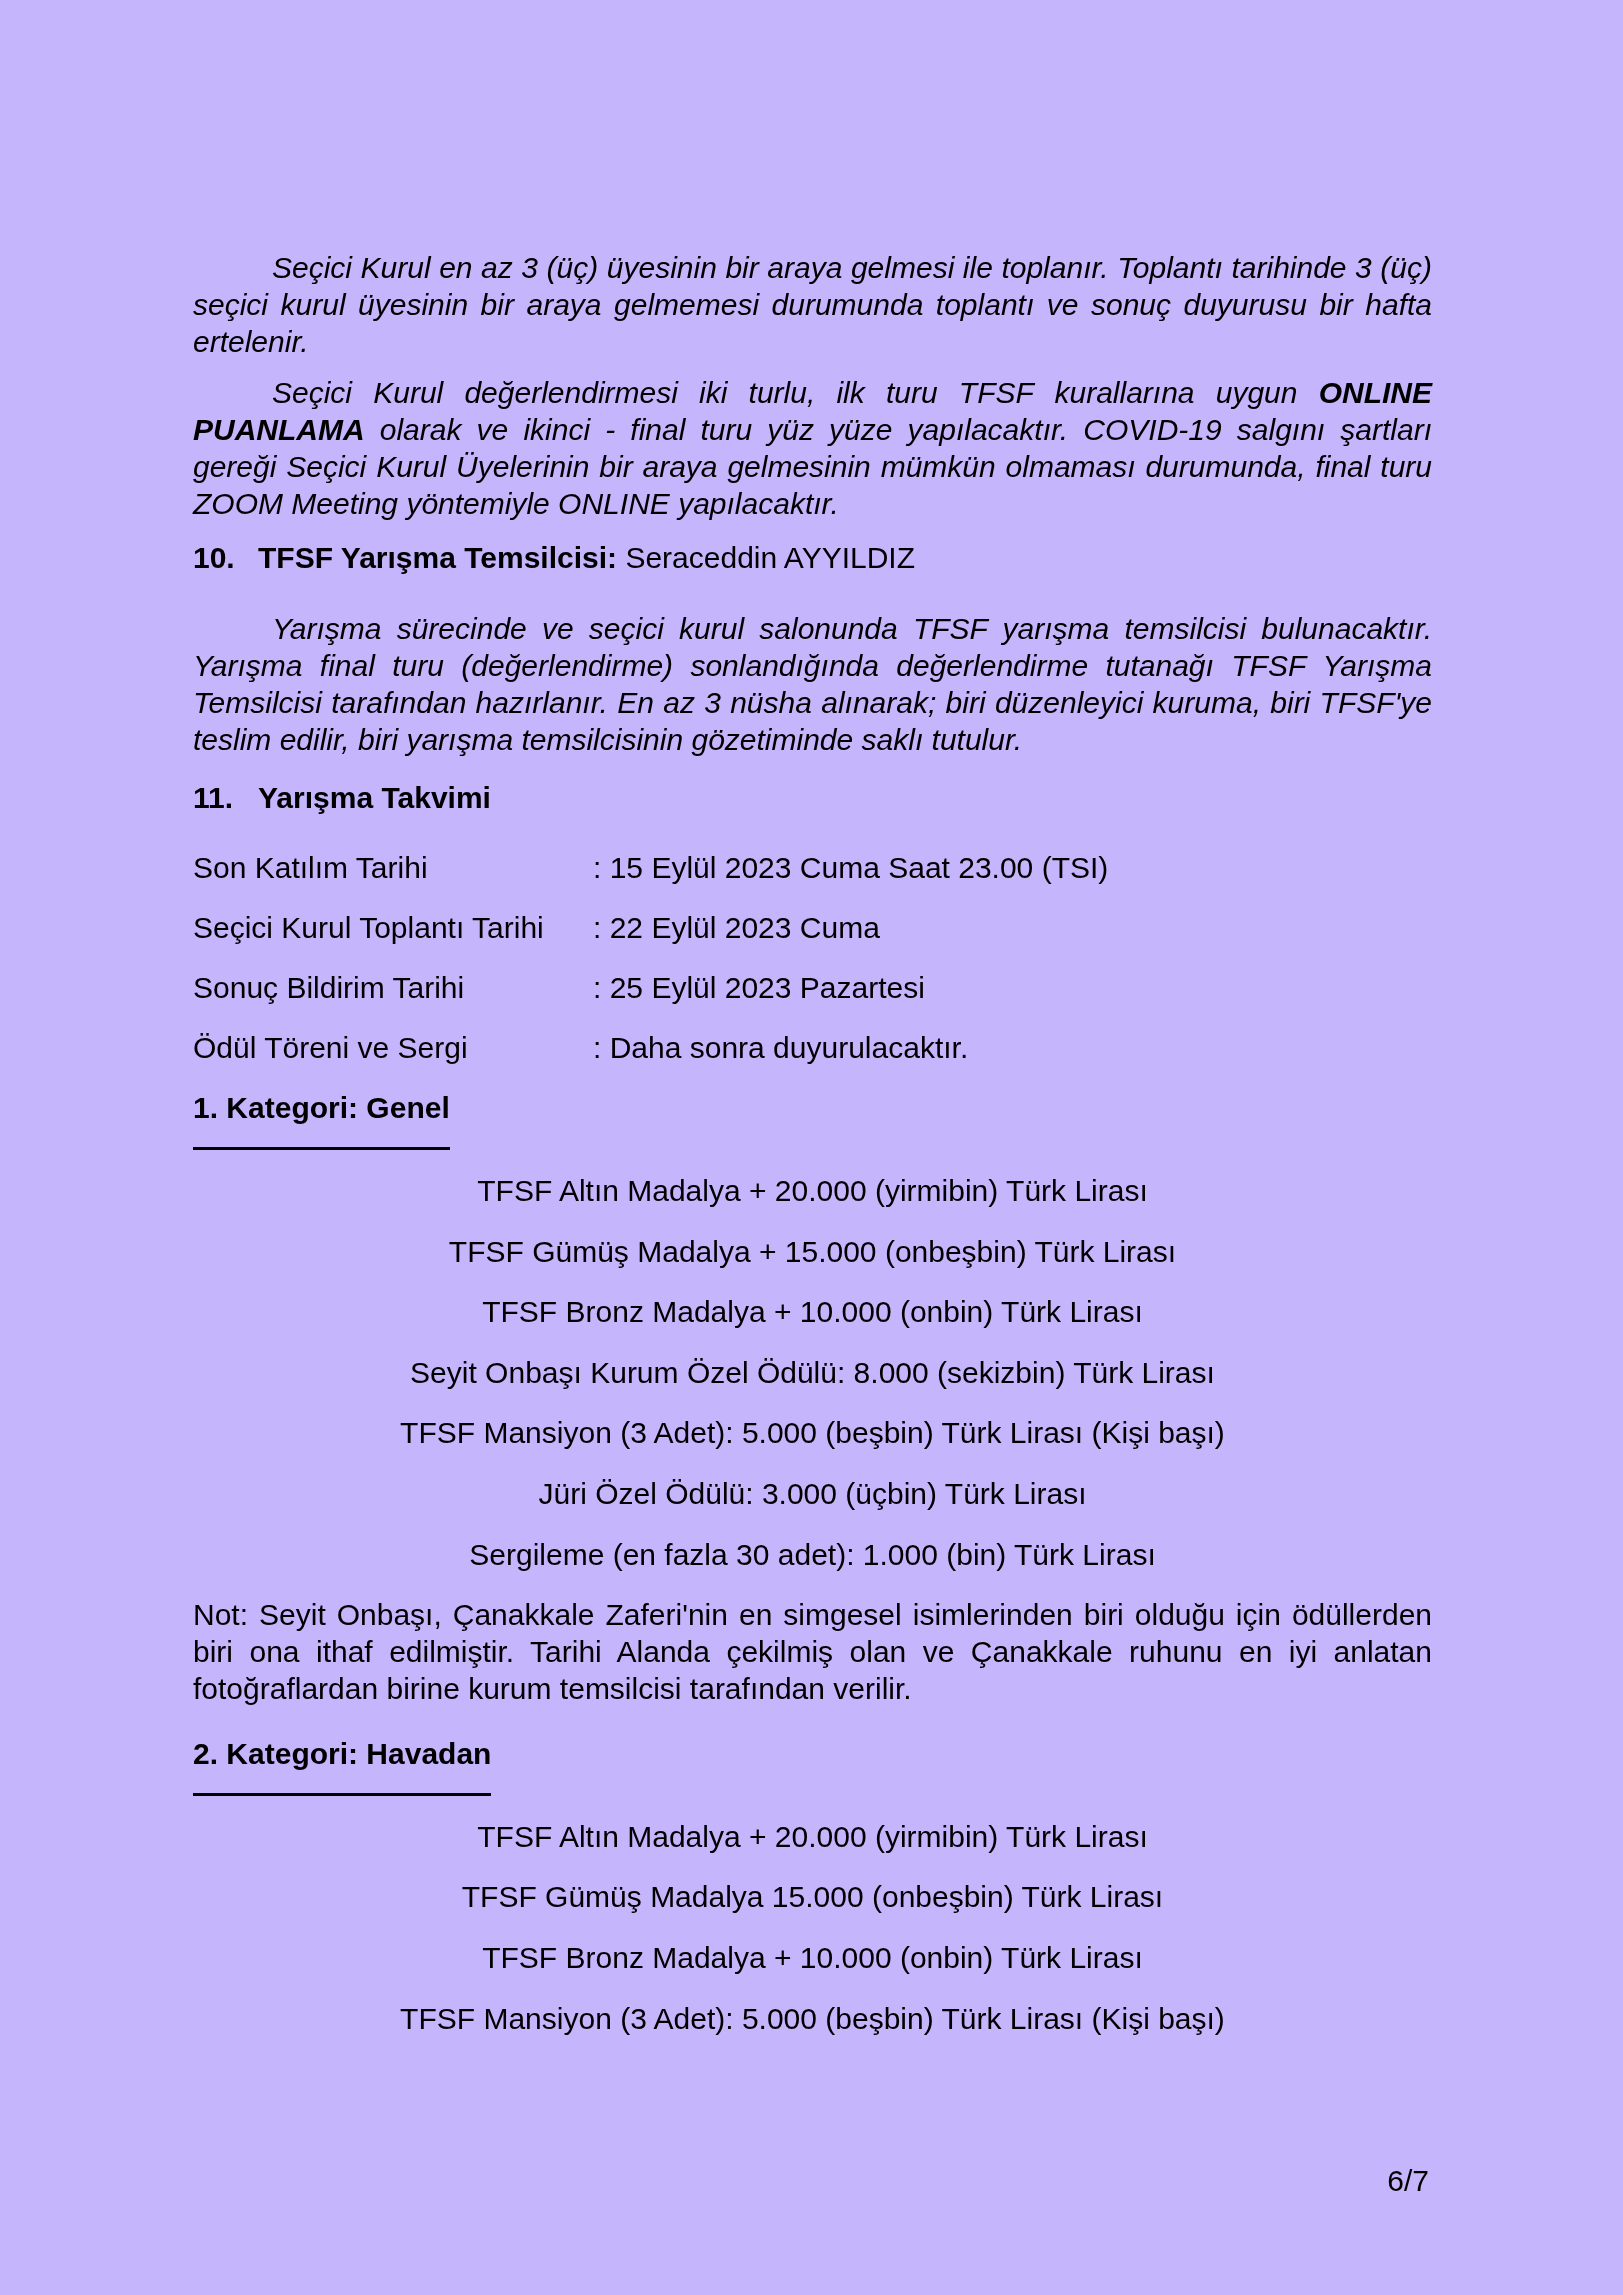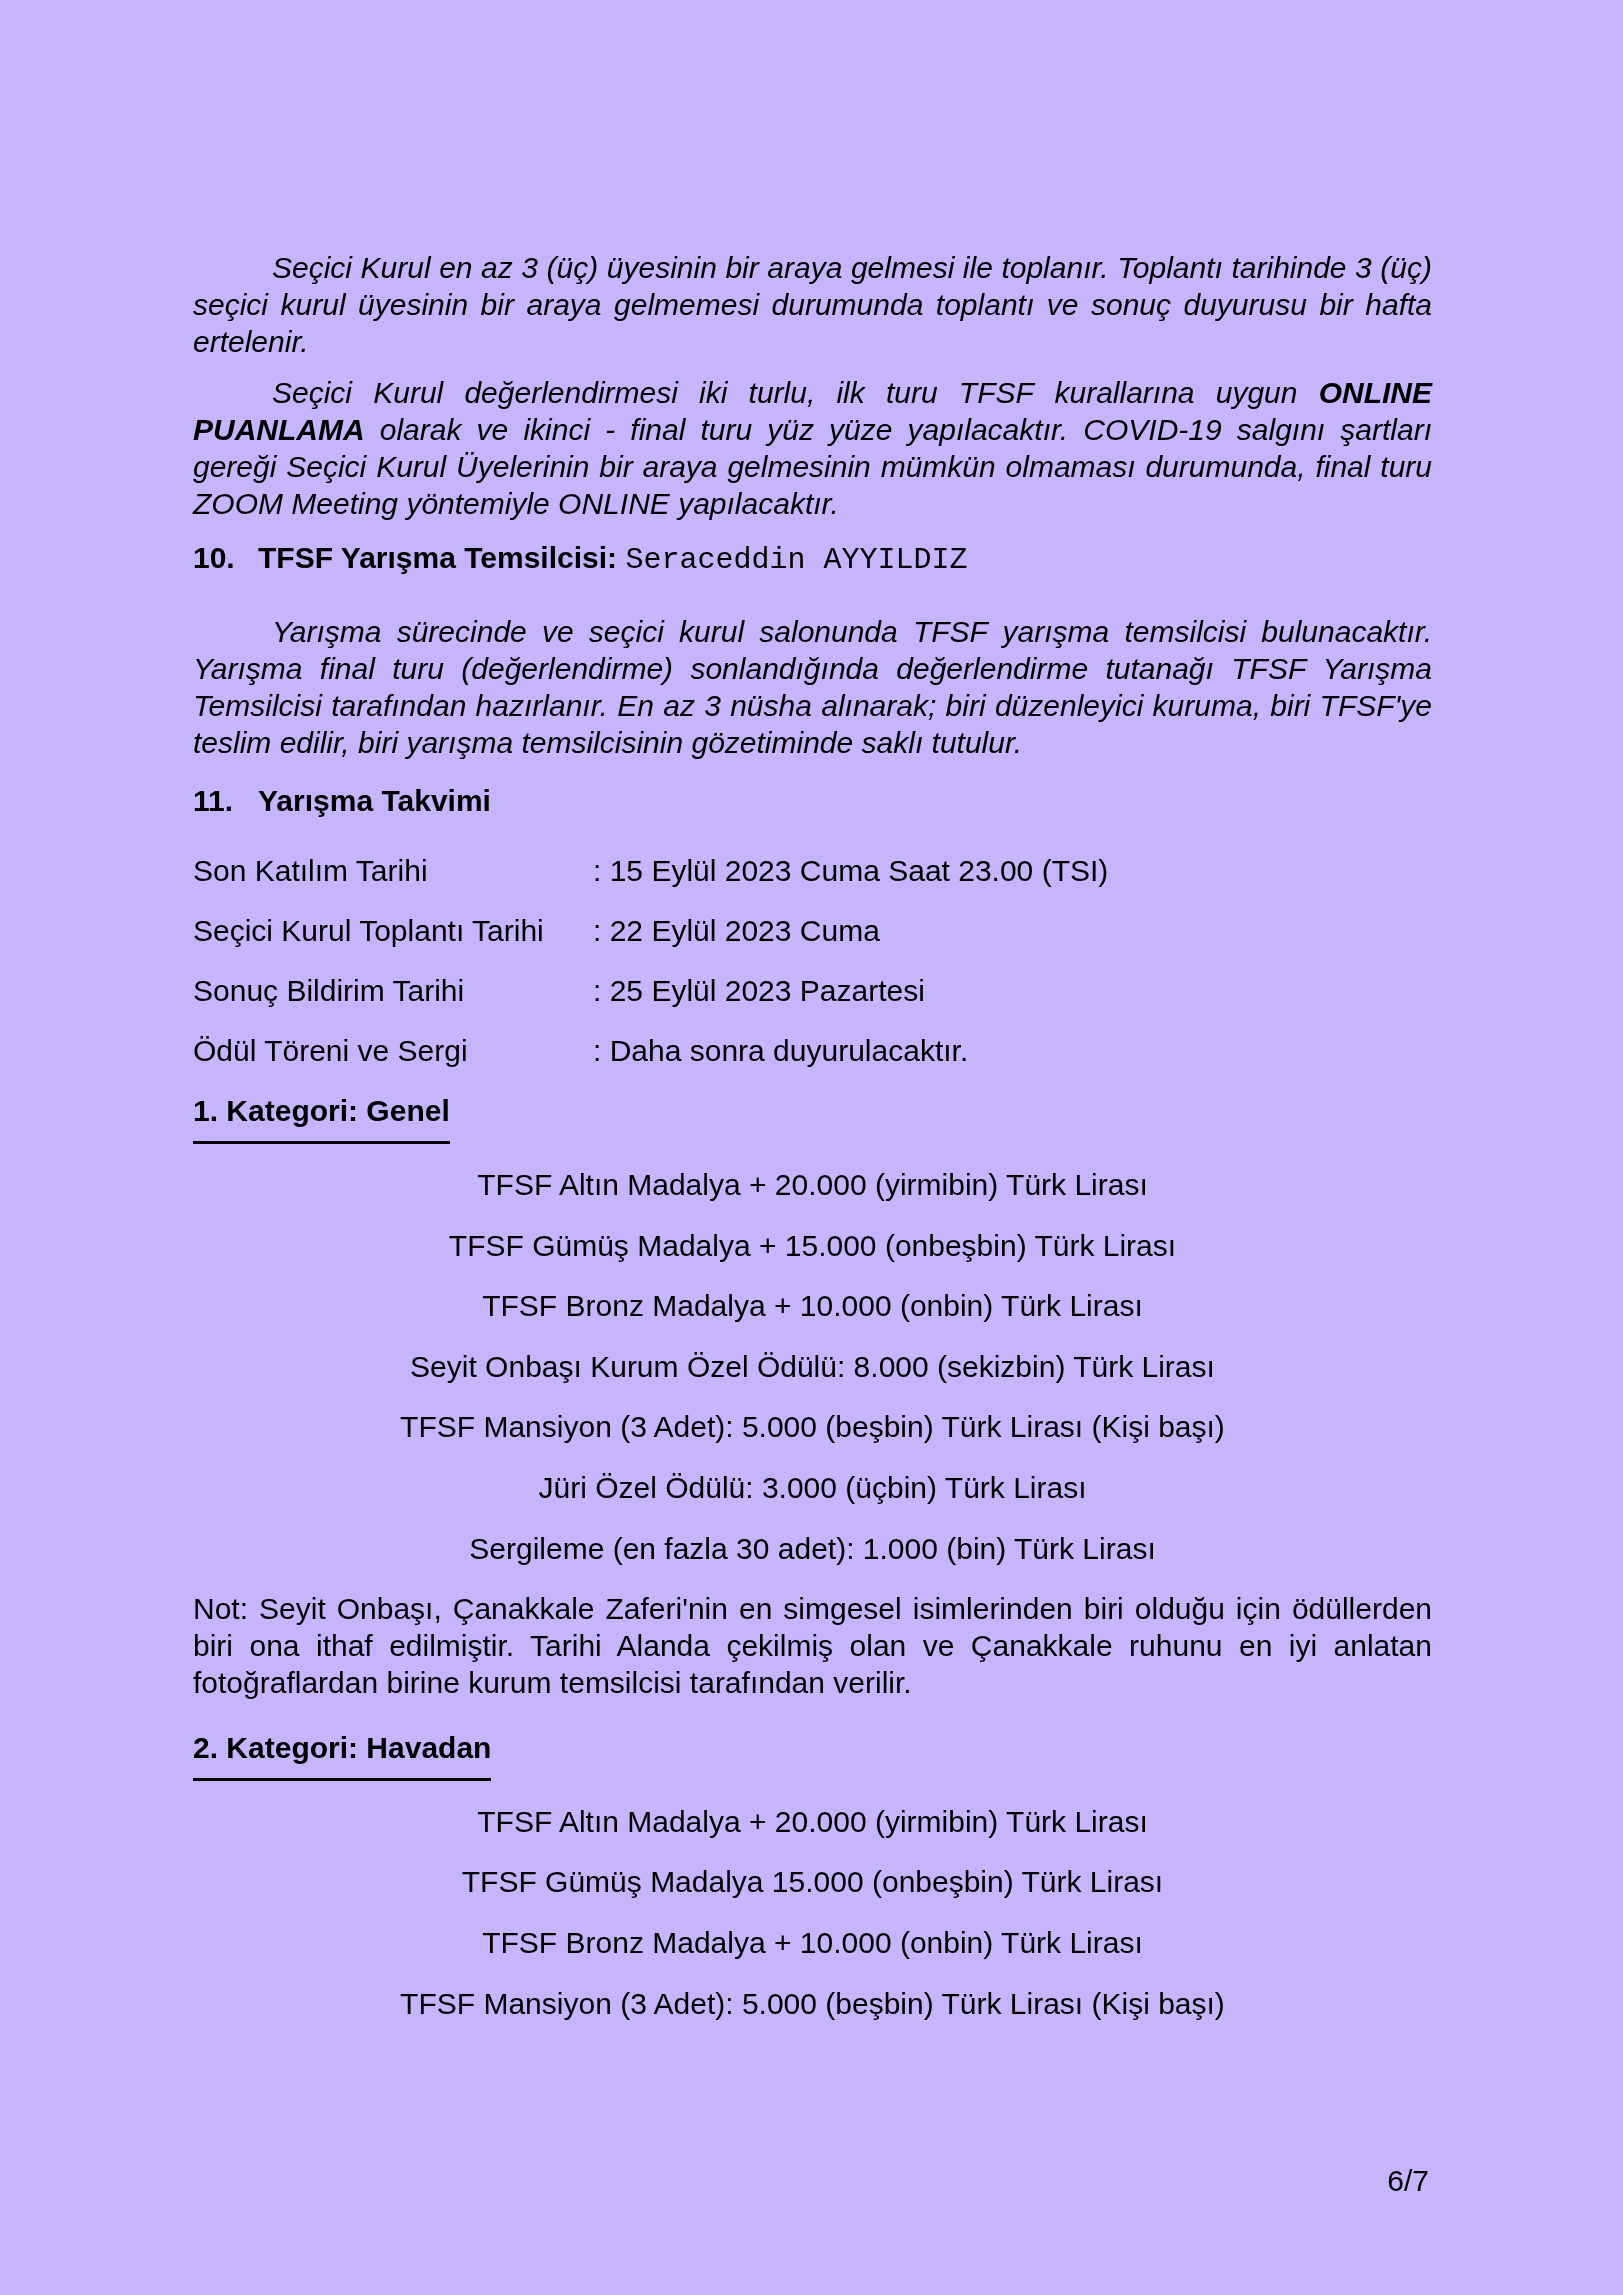--- a/index.html
+++ b/index.html
@@ -49,21 +49,21 @@
   .sched-label {
     width: 400px;
     flex: none;
   }
   .cat-heading {
     font-weight: bold;
     margin-bottom: 21.6px;
   }
   .cat-heading .underlined {
     display: inline-block;
-    padding-bottom: 12px;
+    padding-bottom: 21px;
     border-bottom: 3.3px solid #000000;
   }
   .prize { margin-bottom: 23.6px; text-align: center; }
   .note {
     text-align: justify;
     margin: 16px 0 28px 0;
   }
   .page-number {
     position: absolute;
     top: 2162px;
@@ -76,21 +76,21 @@
 <body>
 
 <div class="page">
   <div class="content">
 
     <p class="para italic indent">Seçici Kurul en az 3 (üç) üyesinin bir araya gelmesi ile toplanır. Toplantı tarihinde 3 (üç) seçici kurul üyesinin bir araya gelmemesi durumunda toplantı ve sonuç duyurusu bir hafta ertelenir.</p>
 
     <p class="para italic indent"><span>Seçici Kurul değerlendirmesi iki turlu, ilk turu TFSF kurallarına uygun </span><span class="bold">ONLINE PUANLAMA</span><span> olarak ve ikinci - final turu yüz yüze yapılacaktır. COVID-19 salgını şartları gereği Seçici Kurul Üyelerinin bir araya gelmesinin mümkün olmaması durumunda, final turu ZOOM Meeting yöntemiyle ONLINE yapılacaktır.</span></p>
 
     <p class="heading h10"><span class="num">10.</span><span>TFSF Yarışma Temsilcisi:</span>
-      <span style="font-weight: normal; font-family: Liberation Mono, monospace;">Seraceddin AYYILDIZ</span></p>
+      <span style="font-weight: normal;">Seraceddin AYYILDIZ</span></p>
 
     <p class="para italic indent">Yarışma sürecinde ve seçici kurul salonunda TFSF yarışma temsilcisi bulunacaktır. Yarışma final turu (değerlendirme) sonlandığında değerlendirme tutanağı TFSF Yarışma Temsilcisi tarafından hazırlanır. En az 3 nüsha alınarak; biri düzenleyici kuruma, biri TFSF'ye teslim edilir, biri yarışma temsilcisinin gözetiminde saklı tutulur.</p>
 
     <p class="heading h11"><span class="num">11.</span><span>Yarışma Takvimi</span></p>
 
     <div class="schedule">
       <div class="sched-row">
         <span class="sched-label">Son Katılım Tarihi</span><span>:</span>&nbsp;<span>15 Eylül 2023 Cuma Saat 23.00 (TSI)</span>
       </div>
       <div class="sched-row">

